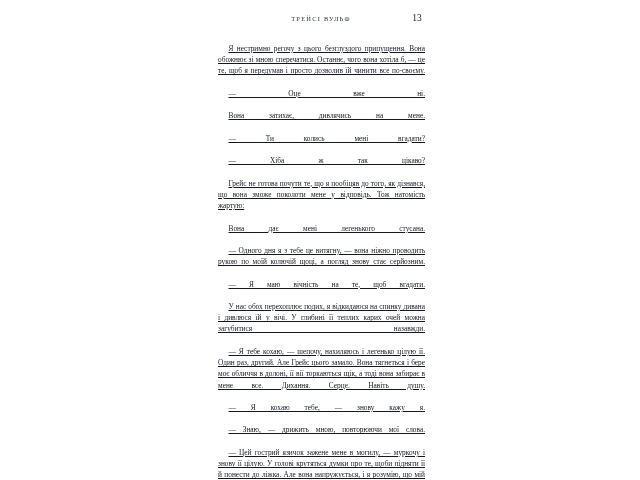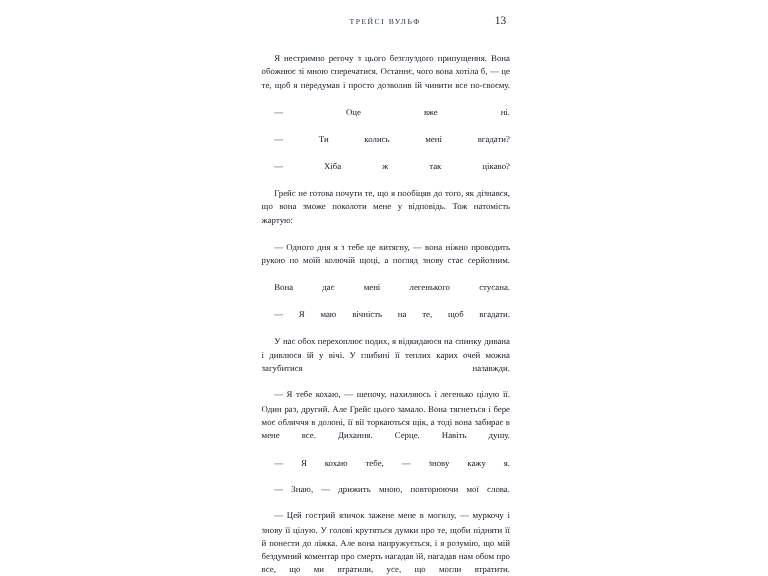--- a/index.html
+++ b/index.html
@@ -68,20 +68,21 @@
 
   .para {
     margin: 0;
     font-size: 7.35px;
     line-height: 11.22px;
     text-align: justify;
     text-justify: inter-word;
     color: #14181f;
     hyphens: manual;
     word-spacing: 0.02px;
+    text-decoration: underline;
   }
   .para.indent {
     text-indent: 10.5px;
   }
   .para.dialogue {
     text-indent: 10.5px;
   }
   
   .para:after {
     content: "";
@@ -96,25 +97,26 @@
 
   <div class="running-head">
     <span class="running-head-title">ТРЕЙСІ ВУЛЬФ</span>
   </div>
 
   <div class="folio">13</div>
 
   <div class="text-block">
     <p class="para indent">Я нестримно регочу з цього безглуздого припущення. Вона обожнює зі мною сперечатися. Останнє, чого вона хотіла б, — це те, щоб я передумав і просто дозволив їй чинити все по-своєму.</p>
     <p class="para dialogue">— Оце вже ні.</p>
+    <p class="para indent">Вона затихає, дивлячись на мене.</p>
     <p class="para dialogue">— Ти колись мені вгадати?</p>
     <p class="para dialogue">— Хіба ж так цікаво?</p>
     <p class="para indent">Грейс не готова почути те, що я пообіцяв до того, як дізнався, що вона зможе поколоти мене у відповідь. Тож натомість жартую:</p>
+    <p class="para indent">Вона дає мені легенького стусана.</p>
     <p class="para dialogue">— Одного дня я з тебе це витягну, — вона ніжно проводить рукою по моїй колючій щоці, а погляд знову стає серйозним.</p>
-    <p class="para indent">Вона дає мені легенького стусана.</p>
     <p class="para dialogue">— Я маю вічність на те, щоб вгадати.</p>
     <p class="para indent">У нас обох перехоплює подих, я відкидаюся на спинку дивана і дивлюся їй у вічі. У глибині її теплих карих очей можна загубитися назавжди.</p>
     <p class="para dialogue">— Я тебе кохаю, — шепочу, нахиляюсь і легенько цілую її. Один раз, другий. Але Грейс цього замало. Вона тягнеться і бере моє обличчя в долоні, її вії торкаються щік, а тоді вона забирає в мене все. Дихання. Серце. Навіть душу.</p>
     <p class="para dialogue">— Я кохаю тебе, — знову кажу я.</p>
     <p class="para dialogue">— Знаю, — дрижить мною, повторюючи мої слова.</p>
     <p class="para dialogue">— Цей гострий язичок зажене мене в могилу, — муркочу і знову її цілую. У голові крутяться думки про те, щоби підняти її й понести до ліжка. Але вона напружується, і я розумію, що мій бездумний коментар про смерть нагадав їй, нагадав нам обом про все, що ми втратили, усе, що могли втратити.</p>
 
   </div>
 
 </div>

